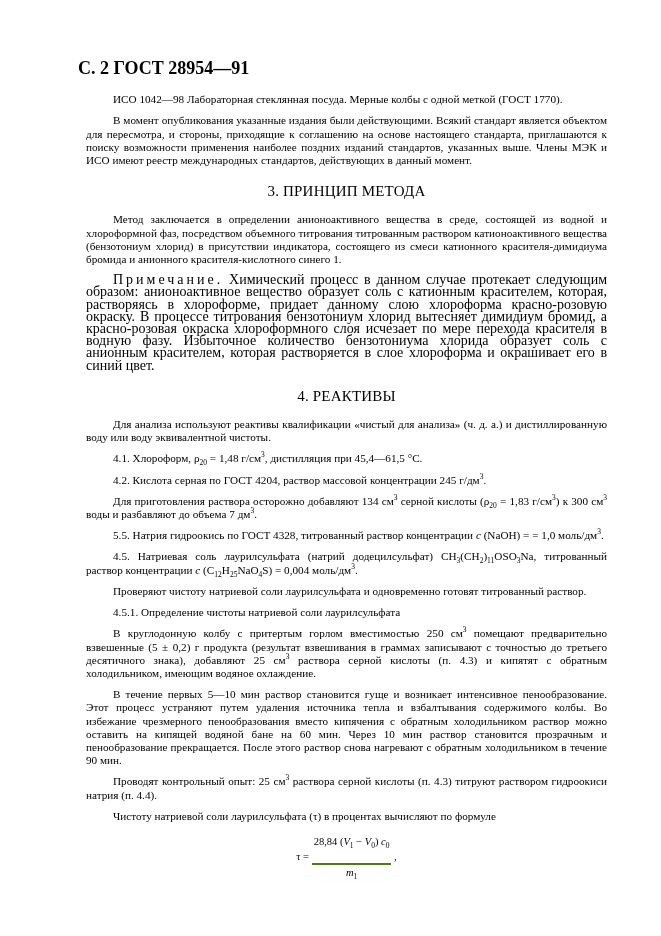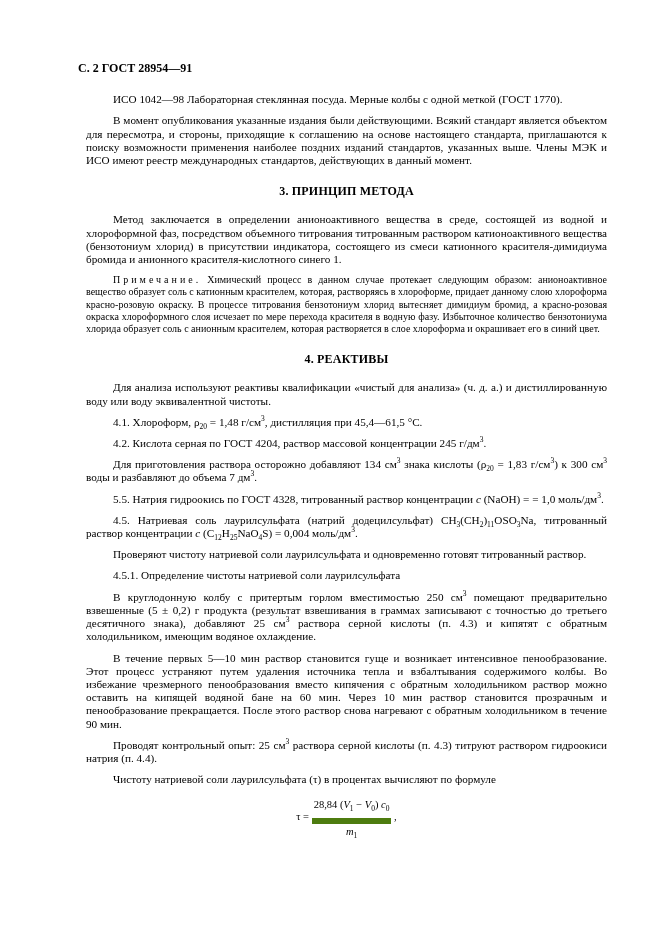--- a/index.html
+++ b/index.html
@@ -1,26 +1,26 @@
 <!DOCTYPE html>
 <html><head>
 <meta charset="utf-8">
 <style>
   html, body { margin: 0; padding: 0; background: #ffffff; }
   body { width: 661px; height: 936px; position: relative; overflow: hidden; color: #000; }
   .page { position: absolute; left: 78px; top: 62px; width: 537px; font-family: "Liberation Serif", serif; font-size: 11.2px; line-height: 13.2px; }
-  .running-head { font-weight: bold; font-size: 12px; margin: 0 0 18px 0; }
+  .running-head { font-weight: bold; font-size: 18px; margin: 0 0 18px 0; }
   p { margin: 8px; text-align: justify; text-indent: 27px; }
-  .section-title { font-weight: bold; font-size: 12px; text-align: center; margin: 18px 0 15px 0; letter-spacing: 0.2px; }
-  .note { font-size: 10px; line-height: 12.2px; margin-top: 7px; }
+  .section-title { font-weight: normal; font-size: 15px; text-align: center; margin: 18px 0 15px 0; letter-spacing: 0.2px; }
+  .note { font-size: 14px; line-height: 12.2px; margin-top: 7px; }
   .spaced { letter-spacing: 3px; }
   sub, sup { font-size: 7.5px; line-height: 0; }
   .formula { text-align: center; margin-top: 12px; font-size: 10.5px; }
   .frac { display: inline-block; vertical-align: middle; text-align: center; }
-  .frac .num { display: block; border-bottom: 6px solid #4d7c0f; padding: 0 2px 6px 2px; }
+  .frac .num { display: block; border-bottom: 2px solid #4d7c0f; padding: 0 2px 15px 2px; }
   .frac .den { display: block; padding-top: 1px; }
   .it { font-style: italic; }
 </style>
 </head>
 <body>
 
 <div class="page">
   <div class="running-head">С. 2 ГОСТ 28954—91</div>
 
   <p>ИСО 1042—98 Лабораторная стеклянная посуда. Мерные колбы с одной меткой (ГОСТ 1770).</p>
@@ -30,21 +30,21 @@
   <p>Метод заключается в определении анионоактивного вещества в среде, состоящей из водной и хлороформной фаз, посредством объемного титрования титрованным раствором катионоактивного вещества (бензотониум хлорид) в присутствии индикатора, состоящего из смеси катионного красителя-димидиума бромида и анионного красителя-кислотного синего 1.</p>
   <p class="note"><span class="spaced">Примечание.</span><span> Химический процесс в данном случае протекает следующим образом: анионоактивное вещество образует соль с катионным красителем, которая, растворяясь в хлороформе, придает данному слою хлороформа красно-розовую окраску. В процессе титрования бензотониум хлорид вытесняет димидиум бромид, а красно-розовая окраска хлороформного слоя исчезает по мере перехода красителя в водную фазу. Избыточное количество бензотониума хлорида образует соль с анионным красителем, которая растворяется в слое хлороформа и окрашивает его в синий цвет.</span></p>
 
   <div class="section-title">4. РЕАКТИВЫ</div>
   <p>Для анализа используют реактивы квалификации «чистый для анализа» (ч. д. а.) и дистиллированную воду или воду эквивалентной чистоты.</p>
 
   <p><span>4.1. Хлороформ, ρ</span><sub>20</sub><span> = 1,48 г/см</span><sup>3</sup><span>, дистилляция при 45,4—61,5 °С.</span></p>
 
   <p><span>4.2. Кислота серная по ГОСТ 4204, раствор массовой концентрации 245 г/дм</span><sup>3</sup><span>.</span></p>
 
-  <p><span>Для приготовления раствора осторожно добавляют 134 см</span><sup>3</sup><span> знака кислоты (ρ</span><sub>20</sub><span> = 1,83 г/см</span><sup>3</sup><span>) к 300 см</span><sup>3</sup><span> воды и разбавляют до объема 7 дм</span><sup>3</sup><span>.</span></p>
+  <p><span>Для приготовления раствора осторожно добавляют 134 см</span><sup>3</sup><span> серной кислоты (ρ</span><sub>20</sub><span> = 1,83 г/см</span><sup>3</sup><span>) к 300 см</span><sup>3</sup><span> воды и разбавляют до объема 7 дм</span><sup>3</sup><span>.</span></p>
 
 
   <p><span>5.5. Натрия гидроокись по ГОСТ 4328, титрованный раствор концентрации </span><span class="it">c</span><span> (NaOH) = = 1,0 моль/дм</span><sup>3</sup><span>.</span></p>
 
   <p><span>4.5. Натриевая соль лаурилсульфата (натрий додецилсульфат) CH</span><sub>3</sub><span>(CH</span><sub>2</sub><span>)</span><sub>11</sub><span>OSO</span><sub>3</sub><span>Na, титрованный раствор концентрации </span><span class="it">c</span><span> (C</span><sub>12</sub><span>H</span><sub>25</sub><span>NaO</span><sub>4</sub><span>S) = 0,004 моль/дм</span><sup>3</sup><span>.</span></p>
 
   <p>Проверяют чистоту натриевой соли лаурилсульфата и одновременно готовят титрованный раствор.</p>
   <p>4.5.1. Определение чистоты натриевой соли лаурилсульфата</p>
 
   <p><span>В круглодонную колбу с притертым горлом вместимостью 250 см</span><sup>3</sup><span> помещают предварительно взвешенные (5 ± 0,2) г продукта (результат взвешивания в граммах записывают с точностью до третьего десятичного знака), добавляют 25 см</span><sup>3</sup><span> раствора серной кислоты (п. 4.3) и кипятят с обратным холодильником, имеющим водяное охлаждение.</span></p>

